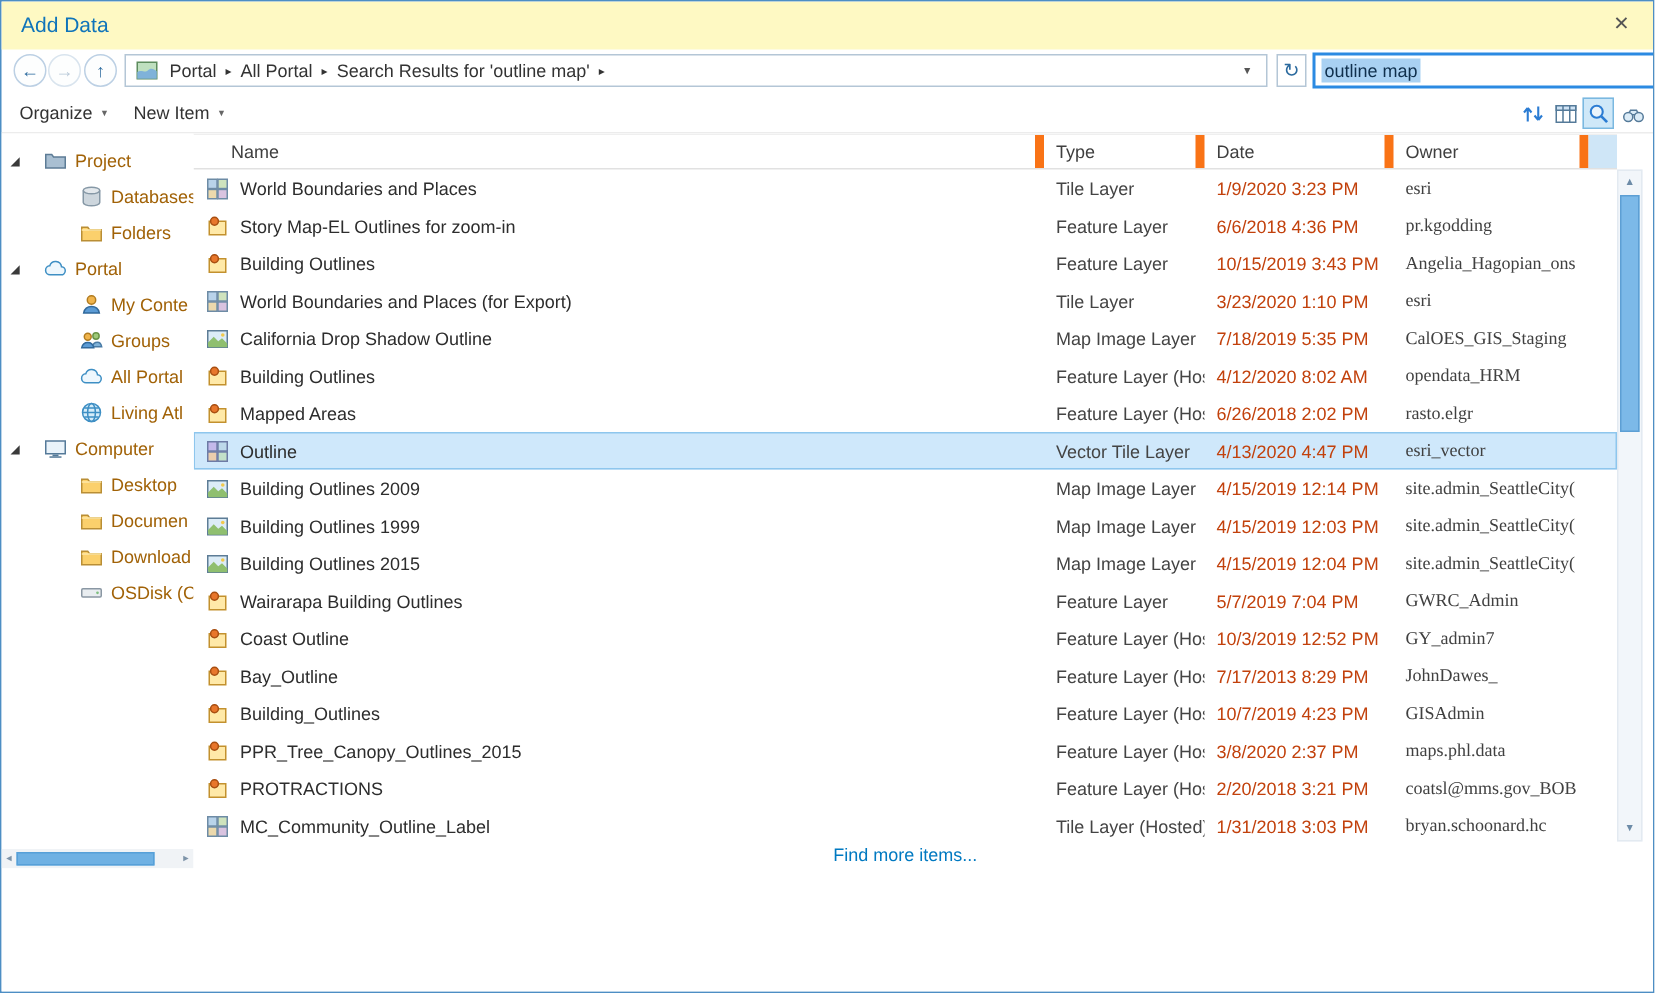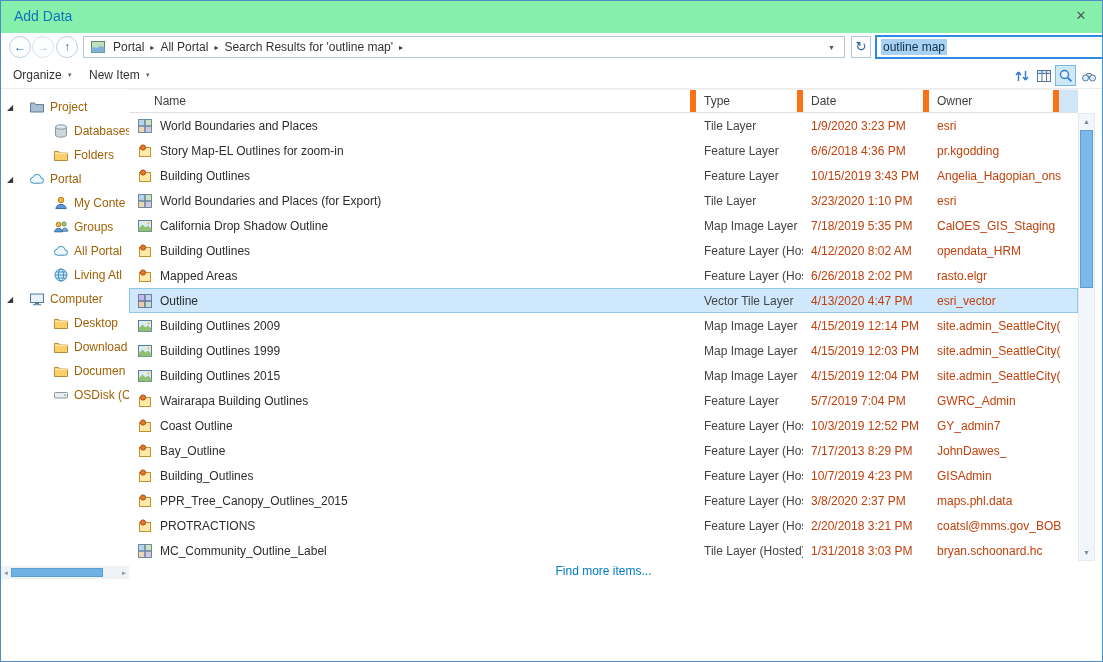--- a/index.html
+++ b/index.html
@@ -1,20 +1,20 @@
 <!DOCTYPE html>
 <html><head>
 <meta charset="utf-8">
 <style>
   html,body{margin:0;padding:0;background:#f0f0f0;}
   *{font-family:"Liberation Sans","DejaVu Sans",sans-serif;}
   .window{position:relative;width:1103px;height:662px;background:#fff;border:1px solid #4d8ec4;box-sizing:border-box;overflow:hidden;}
 
   
-  .titlebar{position:absolute;left:0;top:0;right:0;height:32px;background:#86efac;}
+  .titlebar{position:absolute;left:0;top:0;right:0;height:32px;background:#fef9c3;}
   .dlg-title{position:absolute;left:13px;top:7px;font-size:14px;color:#0f74ba;}
   .close-btn{position:absolute;right:10px;top:5px;width:22px;height:20px;text-align:center;font-size:13px;color:#555;line-height:20px;cursor:pointer;}
 
   
   .navbar{position:absolute;left:0;top:32px;right:0;height:30px;}
   .navbtn{position:absolute;top:3px;width:22px;height:22px;border:1px solid #bcd0e4;border-radius:50%;background:#fdfefe;
     color:#2b6a9e;font-size:12px;line-height:20px;text-align:center;box-sizing:border-box;}
   .navbtn.disabled{color:#b9c9d8;border-color:#d9e4ee;}
   .nav-back{left:8px;} .nav-fwd{left:31px;} .nav-up{left:55px;}
   .breadcrumb{position:absolute;left:82px;top:3px;width:762px;height:22px;border:1px solid #b4c6d6;background:#fff;
@@ -65,21 +65,21 @@
   .h-owner{width:130px;padding-left:8px;}
   .h-fill{width:19px;background:#cfe6f7;border-right:none;}
   .rows{height:448px;overflow:hidden;}
   .row{height:25px;display:flex;align-items:center;}
   .row.selected{background:#cfe8fb;box-shadow:inset 0 0 0 1px #8ec6ed;}
   .cell{font-size:12px;box-sizing:border-box;white-space:nowrap;overflow:hidden;}
   .cname{width:567px;display:flex;align-items:center;padding-left:8px;color:#2d2d2d;}
   .ric{width:16px;height:16px;margin-right:7px;flex:none;display:inline-flex;}
   .ctype{width:107px;padding-left:8px;color:#444;}
   .cdate{width:126px;padding-left:8px;color:#c2410c;}
-  .cowner{flex:1;padding-left:8px;color:#c2410c;}
+  .cowner{flex:1;padding-left:8px;color:#404040;font-family:Liberation Serif, serif;}
   .findmore{position:absolute;left:128px;top:560px;width:949px;height:18px;text-align:center;}
   .findmore a{font-size:12px;color:#0079c1;text-decoration:none;}
 
   
   .vscroll{position:absolute;left:1077px;top:112px;width:17px;height:448px;background:#f2f6fa;border:1px solid #e3eaf1;box-sizing:border-box;}
   .varrow{position:absolute;left:0;width:15px;height:15px;text-align:center;font-size:7px;color:#6d8ca8;line-height:15px;}
   .vup{top:0;} .vdown{bottom:0;}
   .vthumb{position:absolute;left:1px;top:16px;width:13px;height:158px;background:#7cb9e8;border:1px solid #5d9fd4;box-sizing:border-box;}
 
   
@@ -254,30 +254,30 @@
           </span>
           <span class="tlab">Desktop</span>
         </div>
         <div class="titem lvl1">
           <span class="tic">
             <svg width="16" height="16" viewBox="0 0 16 16">
               <path d="M1.5 4.5h4l1.2 1.6h7.8v7.4h-13z" fill="#fbd06c" stroke="#b98e35"></path>
               <path d="M1.5 6.4h13" stroke="#ffe9a8" fill="none"></path>
             </svg>
           </span>
-          <span class="tlab">Download</span>
+          <span class="tlab">Documen</span>
         </div>
         <div class="titem lvl1">
           <span class="tic">
             <svg width="16" height="16" viewBox="0 0 16 16">
               <path d="M1.5 4.5h4l1.2 1.6h7.8v7.4h-13z" fill="#fbd06c" stroke="#b98e35"></path>
               <path d="M1.5 6.4h13" stroke="#ffe9a8" fill="none"></path>
             </svg>
           </span>
-          <span class="tlab">Documen</span>
+          <span class="tlab">Download</span>
         </div>
         <div class="titem lvl1">
           <span class="tic">
             <svg width="16" height="16" viewBox="0 0 16 16">
               <rect x="1.5" y="5.5" width="13" height="5.5" rx="0.8" fill="#e9edf0" stroke="#8a97a3"></rect>
               <circle cx="12" cy="8.2" r="0.9" fill="#7fbf7f"></circle>
             </svg>
           </span>
           <span class="tlab">OSDisk (C</span>
         </div>

